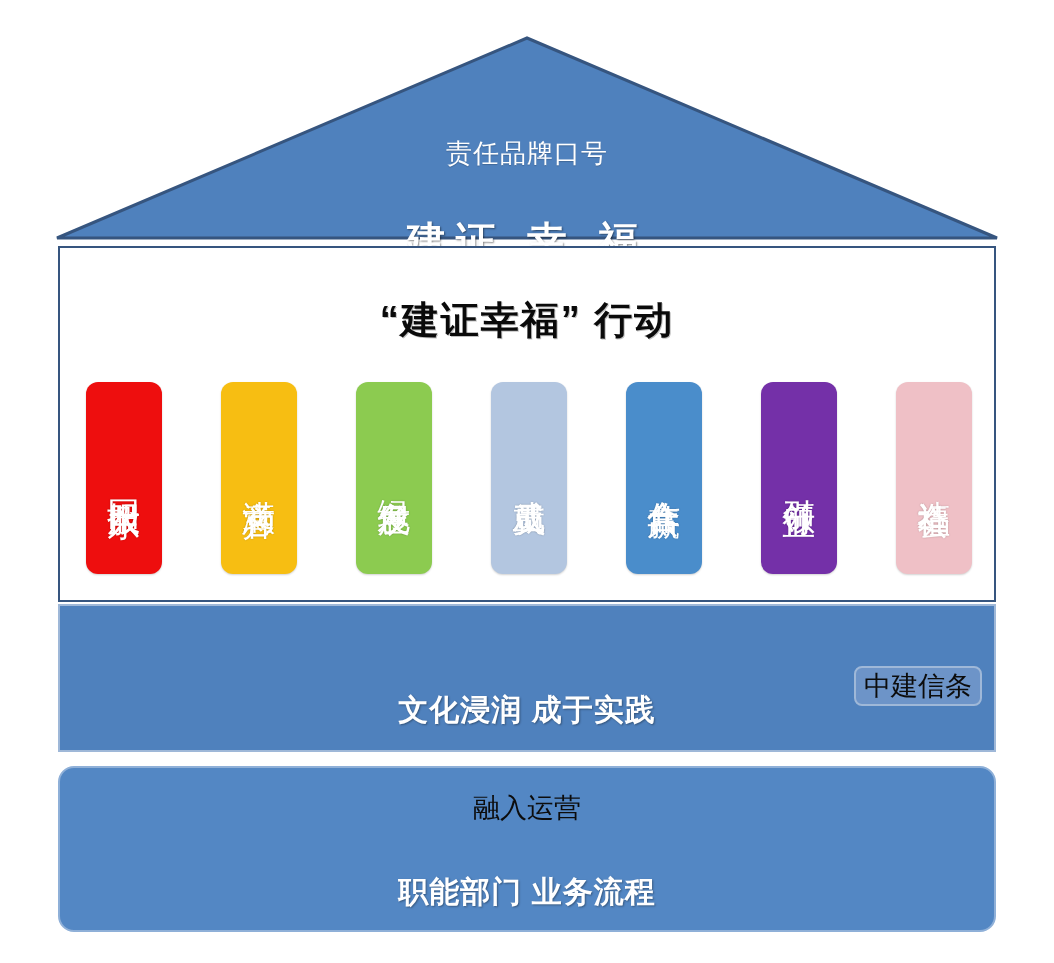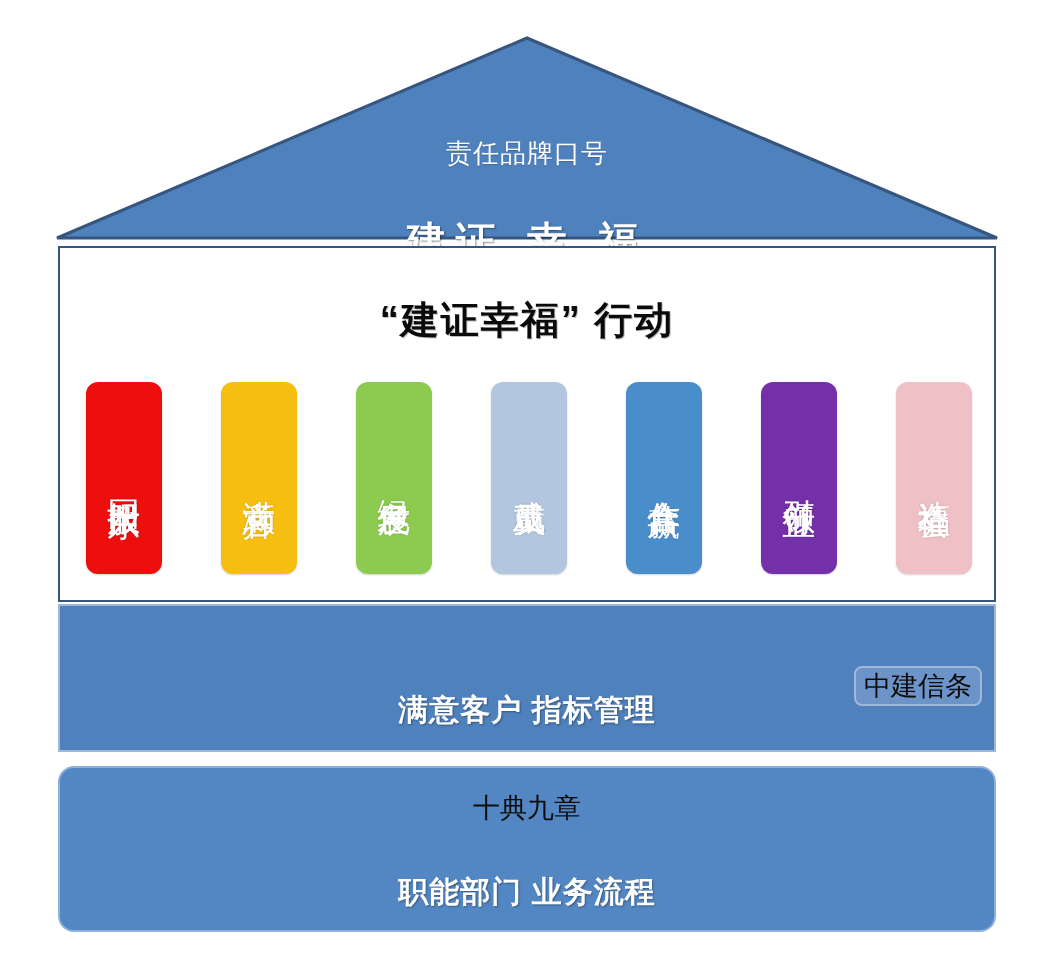--- a/index.html
+++ b/index.html
@@ -240,21 +240,21 @@
         <span class="pillar-label">引领行业</span>
       </div>
       <div class="pillar" style="background: rgb(239, 192, 198);">
         <span class="pillar-label">造福社会</span>
       </div>
     </div>
   </div>
 
   <div class="band-mid">
     <div class="badge badge-right">中建信条</div>
-    <div class="band-mid-main">满意客户 指标管理</div>
+    <div class="band-mid-main">文化浸润 成于实践</div>
   </div>
 
   <div class="band-bottom">
-    <div class="band-bottom-sub">十典九章</div>
+    <div class="band-bottom-sub">融入运营</div>
     <div class="band-bottom-main">职能部门 业务流程</div>
   </div>
 
 </div>
 
 </body></html>

